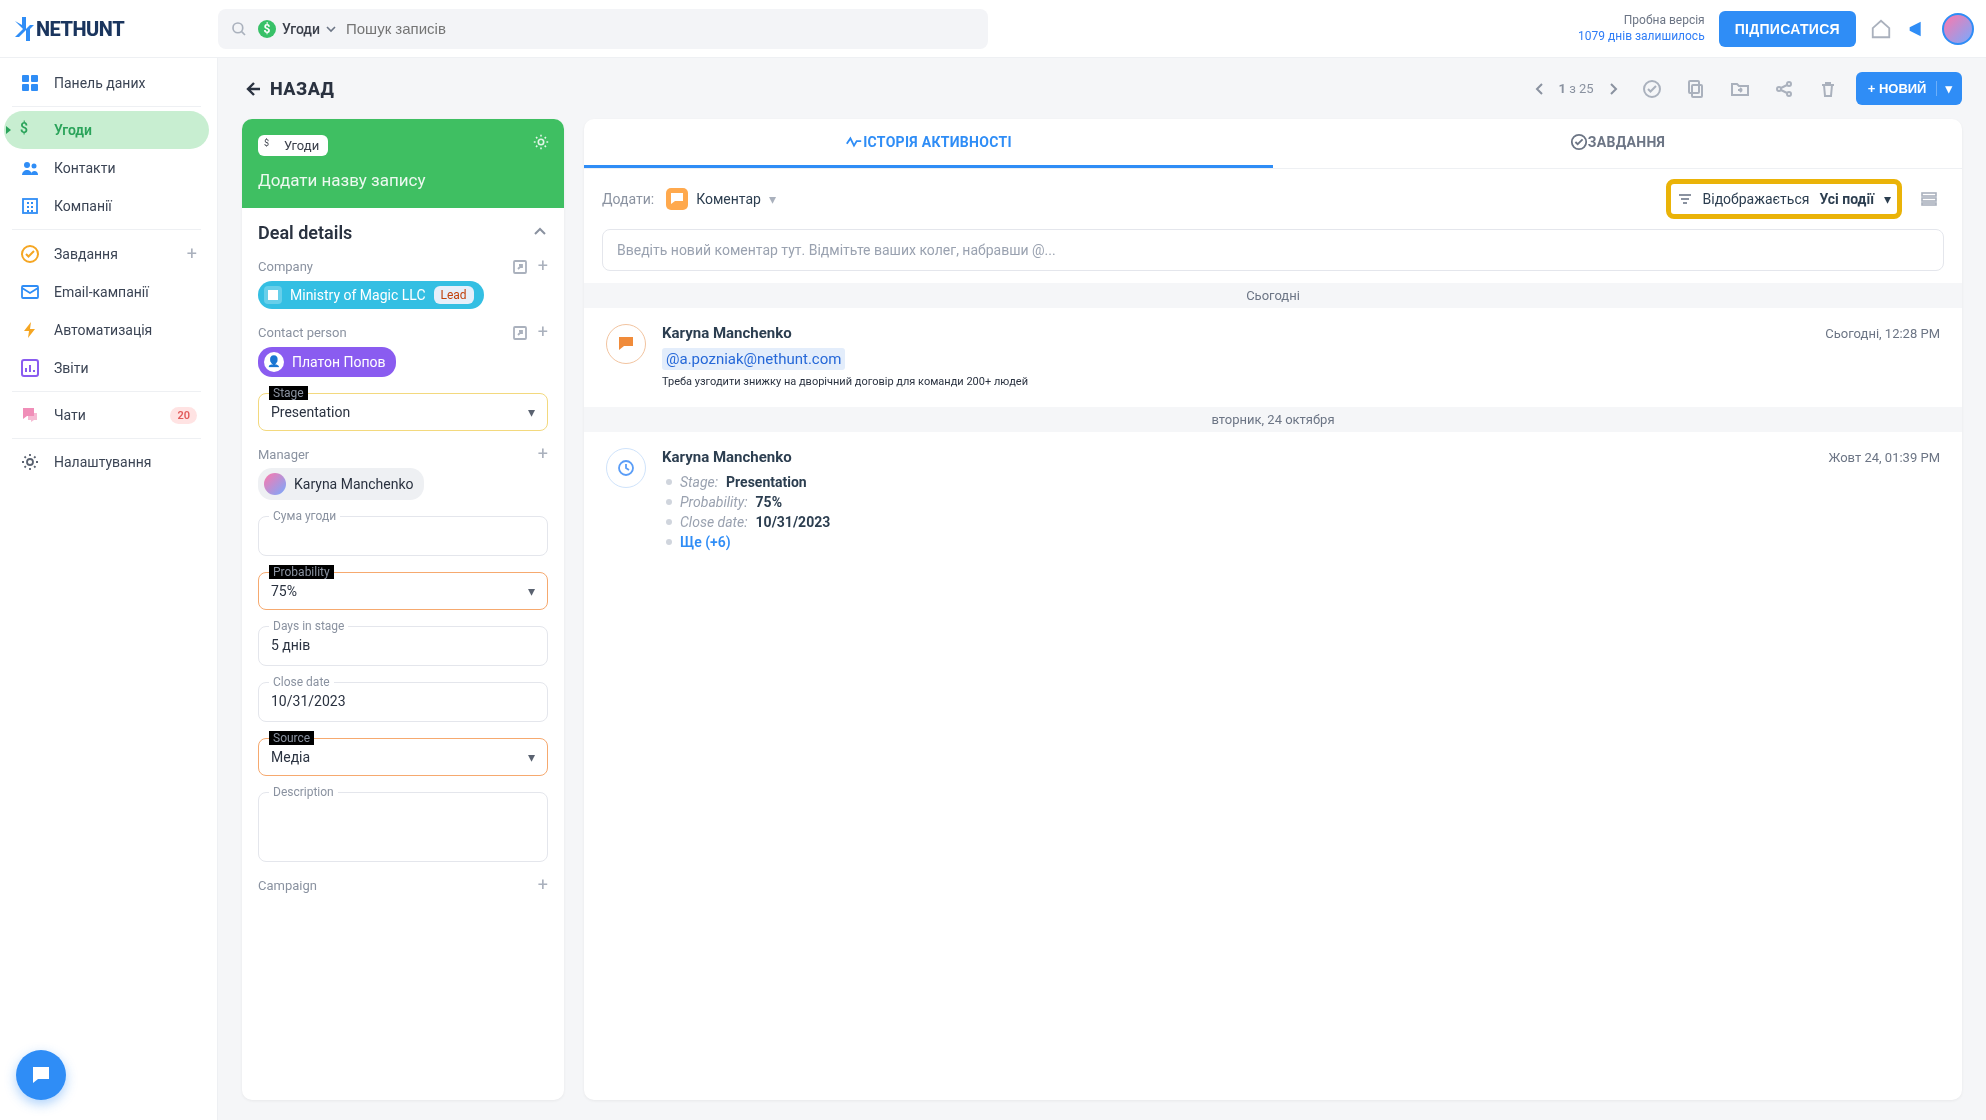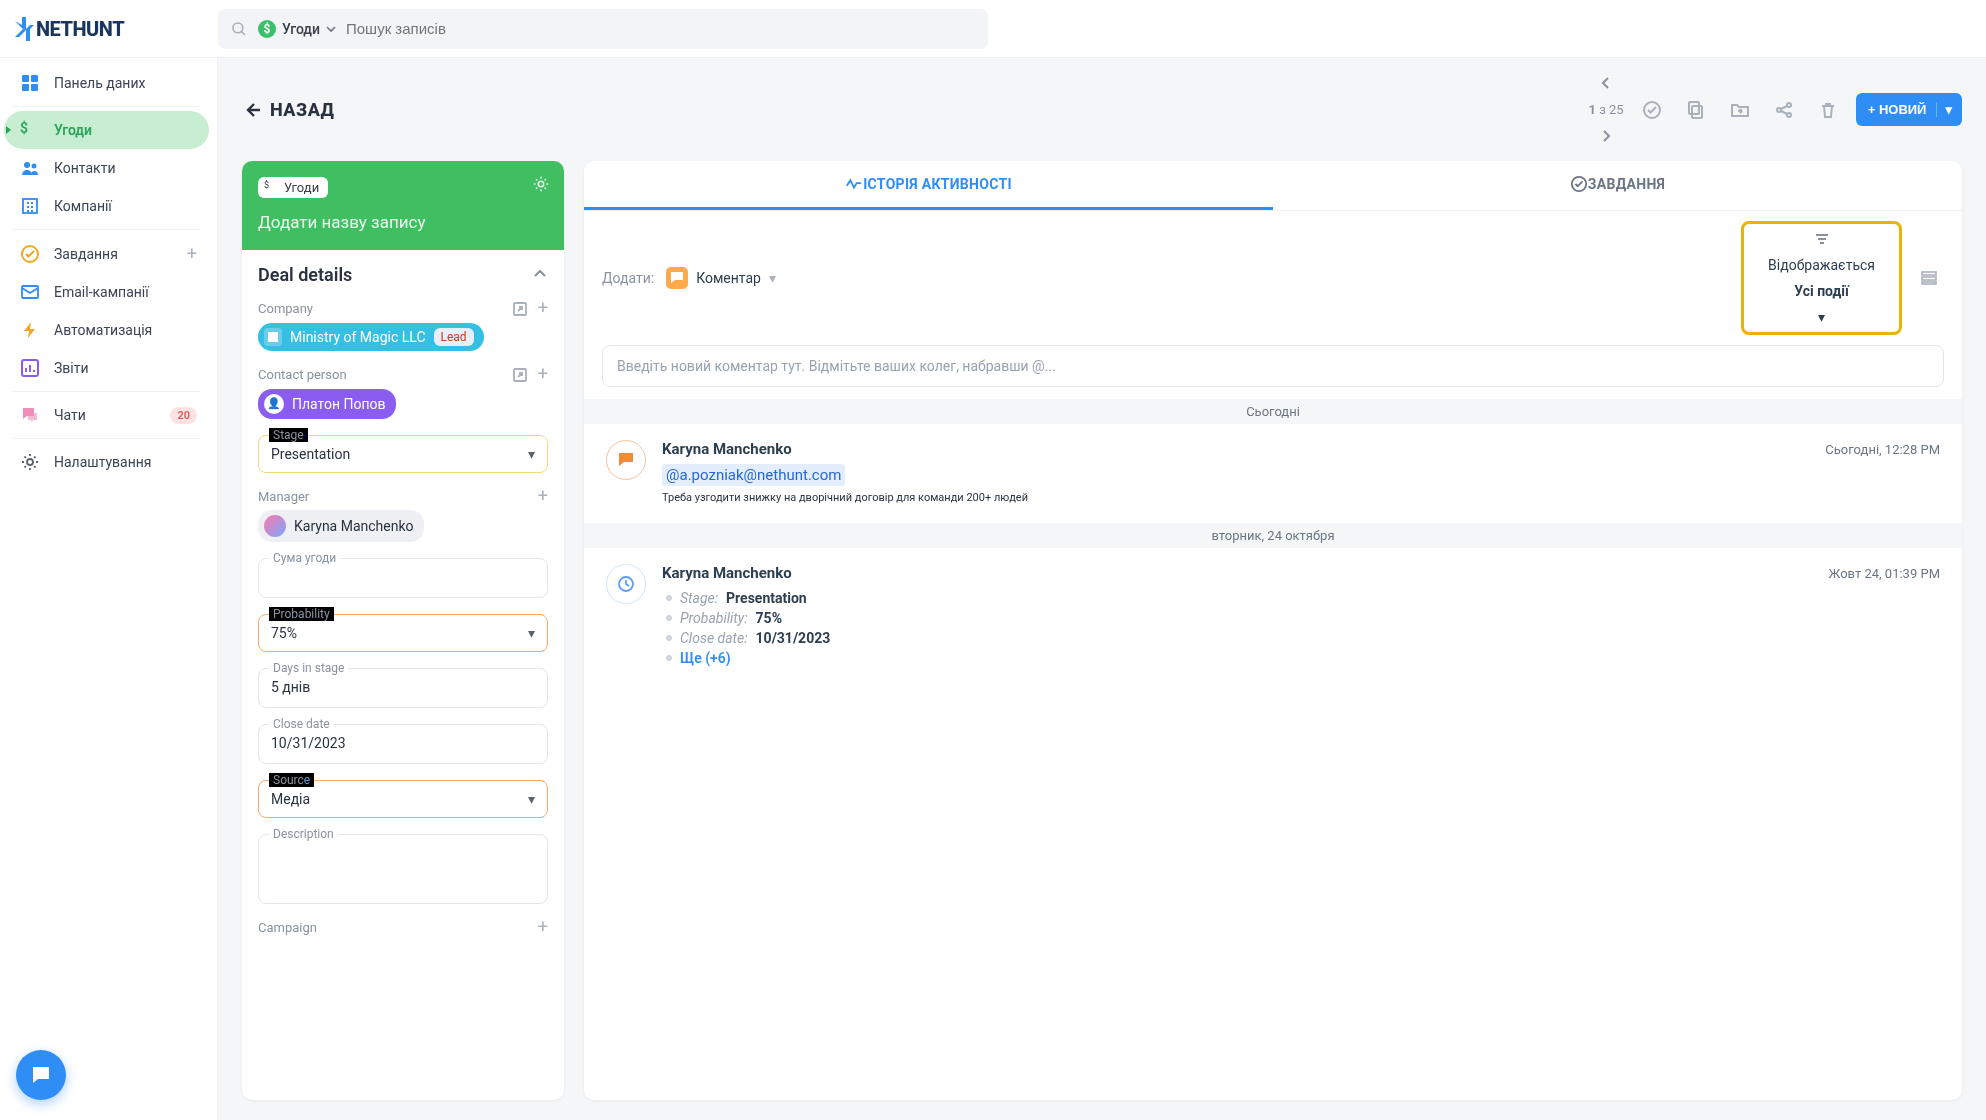--- a/index.html
+++ b/index.html
@@ -57,21 +57,21 @@
 .nav-item .badge { margin-left: auto; background: #ffe3e3; color: #e25b5b; border-radius: 10px; font-size: 11px; padding: 2px 7px; font-weight: 600; }
 .nav-item .plus { margin-left: auto; color: #aab1bd; font-size: 18px; }
 .nav-divider { height: 1px; background: #eef0f3; margin: 4px 8px; }
 .chat-fab { position: absolute; bottom: 20px; left: 16px; width: 50px; height: 50px; border-radius: 50%; background: #2f8df6; display: flex; align-items: center; justify-content: center; color: #fff; box-shadow: 0 4px 12px rgba(47,141,246,.4); cursor: pointer; }
 
 
 .main { flex: 1; display: flex; flex-direction: column; min-width: 0; }
 .toolbar { display: flex; align-items: center; padding: 14px 24px; gap: 12px; }
 .back-btn { display: flex; align-items: center; gap: 8px; font-weight: 800; font-size: 18px; color: #2a3240; cursor: pointer; letter-spacing: .5px; }
 .toolbar-spacer { flex: 1; }
-.pager { display: flex; align-items: center; gap: 8px; color: #8a92a0; font-size: 13px; flex-direction: column; }
+.pager { display: flex; align-items: center; gap: 8px; color: #8a92a0; font-size: 13px; }
 .pager .chev { cursor: pointer; padding: 4px; }
 .tbar-icon { color: #aab1bd; cursor: pointer; padding: 6px; display: flex; }
 .new-btn { background: #2f8df6; color: #fff; border: none; padding: 9px 10px 9px 12px; border-radius: 6px; font-weight: 700; font-size: 13px; cursor: pointer; display: flex; align-items: center; gap: 6px; }
 .new-btn .caret { border-left: 1px solid rgba(255,255,255,.3); padding-left: 8px; margin-left: 4px; }
 
 .content { display: flex; gap: 20px; padding: 0 24px 20px; flex: 1; min-height: 0; }
 
 
 .details-card { width: 322px; background: #fff; border-radius: 10px; box-shadow: 0 1px 3px rgba(0,0,0,.06); display: flex; flex-direction: column; overflow: hidden; }
 .card-head { background: #3fbf62; color: #fff; padding: 14px 16px 18px; position: relative; }
@@ -106,21 +106,21 @@
 
 .timeline-card { flex: 1; background: #fff; border-radius: 10px; box-shadow: 0 1px 3px rgba(0,0,0,.06); display: flex; flex-direction: column; min-width: 0; overflow: hidden;}
 .tabs { display: flex; border-bottom: 1px solid #eef0f3; }
 .tab { flex: 1; text-align: center; padding: 14px 0; font-weight: 700; font-size: 14px; letter-spacing: .3px; color: #6c7585; display: flex; align-items: center; justify-content: center; cursor: pointer; border-bottom: 3px solid transparent; }
 .tab.active { color: #2f8df6; border-bottom-color: #2f8df6; }
 .subbar { display: flex; align-items: center; padding: 10px 18px; gap: 12px; }
 .subbar .add-label { color: #8a92a0; }
 .comment-chip { display: flex; align-items: center; gap: 8px; cursor: pointer; }
 .comment-chip .ic { width: 22px; height: 22px; background: #ffa94d; border-radius: 5px; display: flex; align-items: center; justify-content: center; color: #fff; font-size: 13px; }
 .subbar .caret { color: #aab1bd; }
-.filter-box { margin-left: auto; display: flex; align-items: center; gap: 10px; border: 3px solid #eab308; border-radius: 8px; padding: 7px 24px; cursor: pointer; flex-direction: column; }
+.filter-box { margin-left: auto; display: flex; align-items: center; gap: 10px; border: 5px solid #eab308; border-radius: 8px; padding: 7px 6px; cursor: pointer; }
 .filter-box .lines { color: #8a92a0; }
 .filter-box .bold { font-weight: 700; }
 .settings-ic { color: #aab1bd; padding: 6px; cursor: pointer; }
 .comment-input { margin: 0 18px 12px; border: 1px solid #e4e6ec; border-radius: 8px; padding: 12px 14px; color: #9aa2b0; cursor: text; font-size: 14px; }
 .day-divider { background: #f5f6f8; text-align: center; padding: 5px 0; color: #6c7585; font-size: 13px; }
 .entry { display: flex; padding: 16px 22px; gap: 16px; }
 .entry .bubble-ic { width: 40px; height: 40px; border-radius: 50%; border: 1.5px solid #f2c4a0; display: flex; align-items: center; justify-content: center; color: #f08b3a; flex-shrink: 0; }
 .entry .bubble-ic.history { border-color: #cfe3fb; color: #5a9df7; }
 .entry-body { flex: 1; min-width: 0; }
 .entry-head { display: flex; align-items: baseline; }
@@ -157,20 +157,38 @@
           </svg>
       </span>
       <div class="folder-chip">
         <span class="circle-dollar">$</span>
         <span>Угоди</span>
         <svg width="10" height="10" viewBox="0 0 10 10">
             <path d="M1 3 L5 7 L9 3" fill="none" stroke="#6c7585" stroke-width="1.6"></path>
           </svg>
       </div>
       <input placeholder="Пошук записів" style="">
+    </div>
+    <div class="header-right">
+      <div class="trial-text">
+        <div>Пробна версія</div>
+        <div class="days">1079 днів залишилось</div>
+      </div>
+      <button class="subscribe-btn">ПІДПИСАТИСЯ</button>
+      <span class="hdr-icon">
+        <svg width="22" height="22" viewBox="0 0 24 24" fill="none" stroke="currentColor" stroke-width="2">
+            <path d="M3 11 L12 3 L21 11 V21 H3 Z"></path>
+          </svg>
+      </span>
+      <span class="hdr-icon" style="color:#2f8df6">
+        <svg width="22" height="22" viewBox="0 0 24 24" fill="currentColor">
+            <path d="M4 10 L16 4 V20 L4 14 Z"></path>
+          </svg>
+      </span>
+      <div class="avatar"></div>
     </div>
   </div>
 
   <div class="body">
 
     <div class="sidebar">
       <div class="nav-item">
         <span class="ic" style="color:#2f8df6">
             <svg width="20" height="20" viewBox="0 0 20 20" fill="currentColor">
               <rect x="2" y="2" width="7" height="7" rx="1"></rect>

